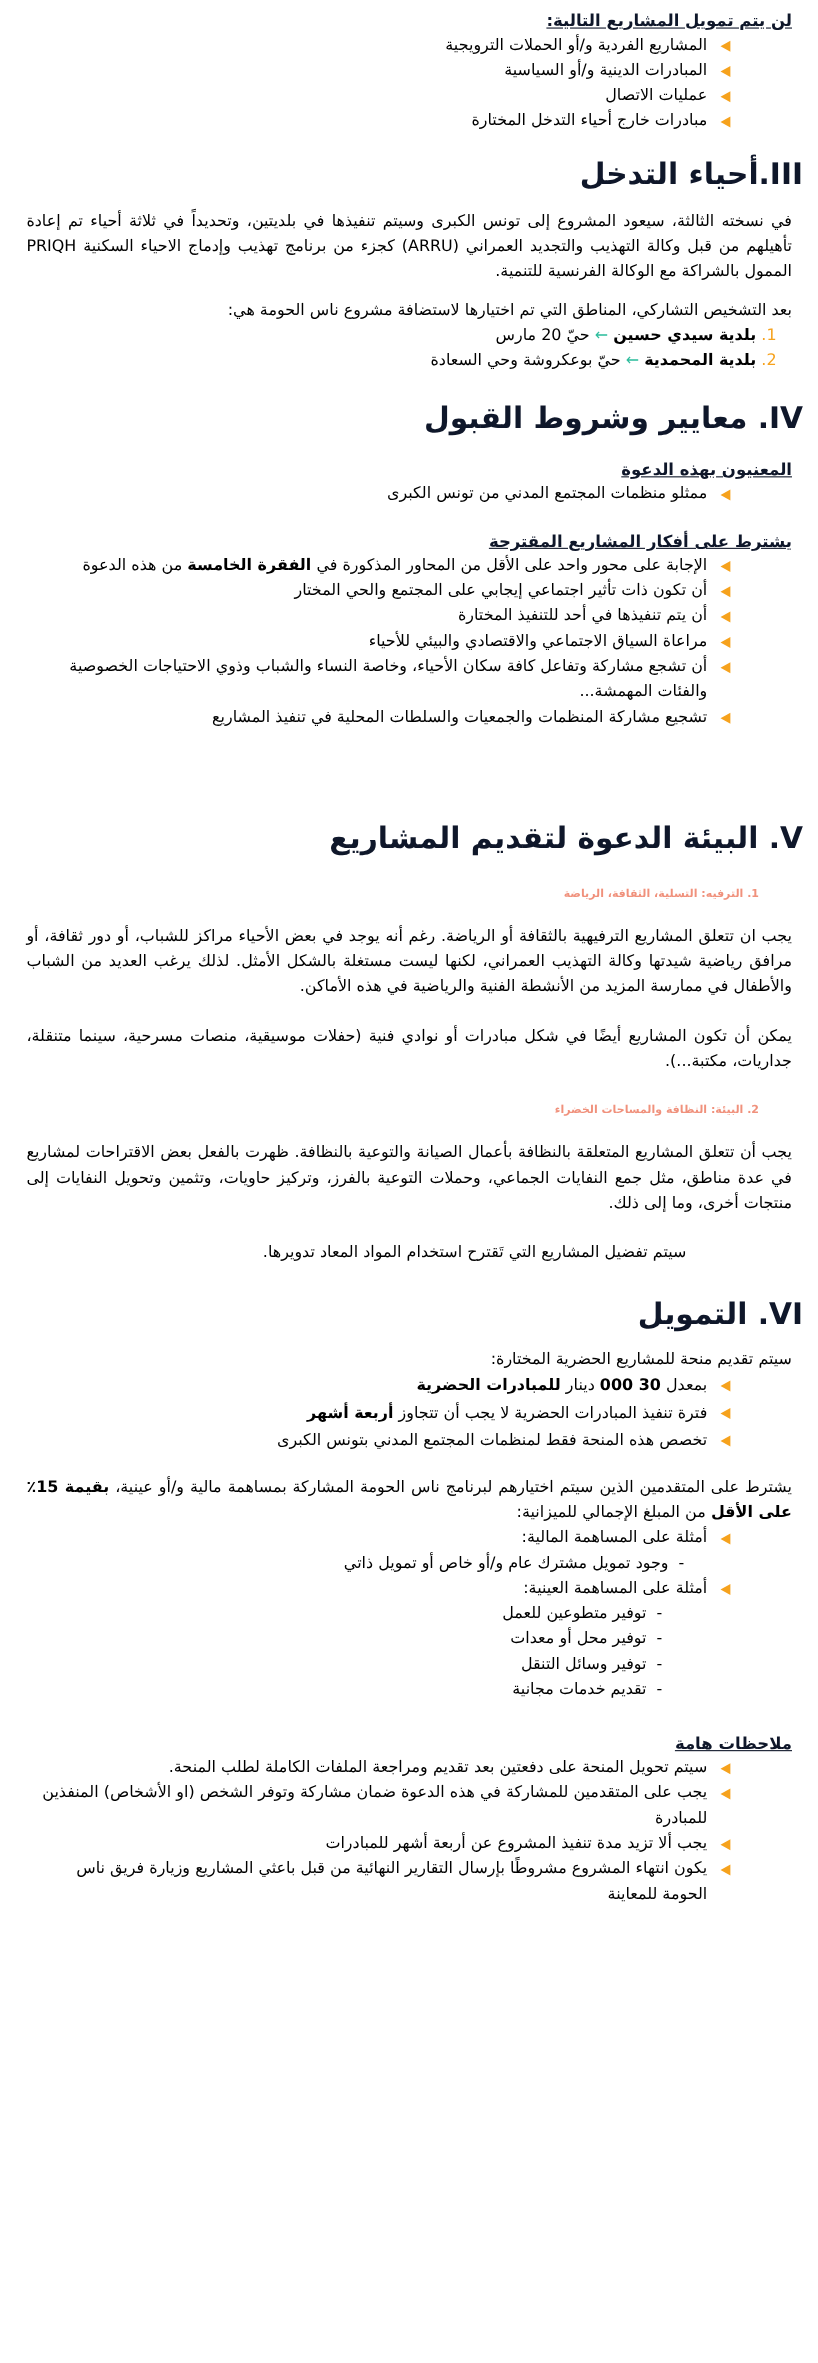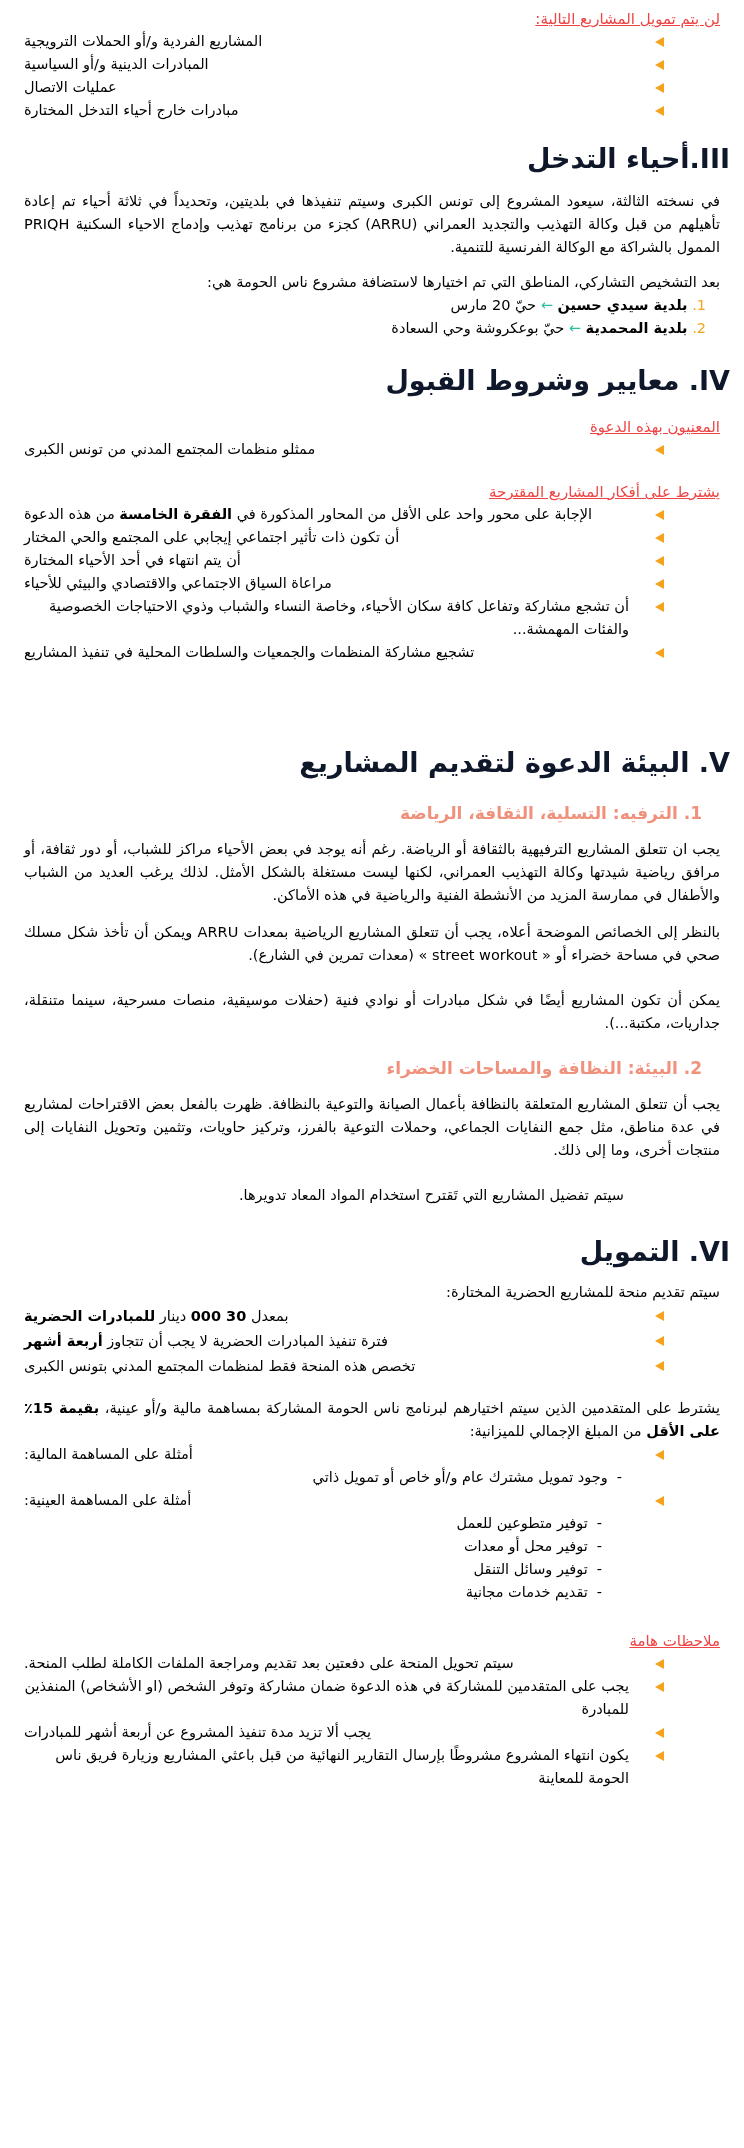--- a/index.html
+++ b/index.html
@@ -6,37 +6,37 @@
   .page{
     width:744px;height:2148px;box-sizing:border-box;overflow:hidden;
     background:#ffffff;direction:rtl;text-align:right;
     padding:4px 24px 0 24px;
     font-family:"DejaVu Sans", sans-serif;
     font-size:14.5px;color:#000;line-height:23px;
   }
   .b{font-weight:bold;}
   
   .h-salmon{
-    color:#ef4444;font-weight:normal;font-size:15px;
+    color:#0f172a;font-weight:bold;font-size:15px;
     text-decoration:underline;margin:0;line-height:22px;
   }
   .h-teal{
     color:#0f172a;font-weight:bold;font-size:27px;line-height:34px;
     margin:0 -10px 0 0;
   }
   .axis-title{
-    color:#F0917C;font-weight:bold;font-size:17px;line-height:22px;
-    padding-right:14px;margin:4px;
+    color:#F0917C;font-weight:bold;font-size:10px;line-height:22px;
+    padding-right:14px;margin:16px;
   }
   
   .p{margin:0;text-align:justify;}
   .p-right{margin:0;}
   
   ul.arrow-list{list-style:none;margin:0;padding:0 56px 0 0;}
-  ul.arrow-list li{display:flex;align-items:flex-start;gap:26px;justify-content:space-between;}
+  ul.arrow-list li{display:flex;align-items:flex-start;gap:12px;}
   .tri{
     flex:0 0 auto;width:0;height:0;margin-top:7px;
     border-top:5px solid transparent;border-bottom:5px solid transparent;
     border-right:9px solid #F6A21D;
   }
   
   ol.muni-list{list-style:none;margin:0;padding:0 14px 0 0;}
   .num{color:#F6A21D;}
   .arr{color:#2EBD9D;}
   
@@ -103,42 +103,41 @@
       <li>
           <span class="tri"></span>
           <span><span>الإجابة على محور واحد على الأقل من المحاور المذكورة في </span><span class="b">الفقرة الخامسة</span><span> من هذه الدعوة</span></span>
         </li>
       <li>
           <span class="tri"></span>
           <span>أن تكون ذات تأثير اجتماعي إيجابي على المجتمع والحي المختار</span>
         </li>
       <li>
           <span class="tri"></span>
-          <span>أن يتم انتهاء في أحد الأحياء المختارة</span>
+          <span>أن يتم تنفيذها في أحد للتنفيذ المختارة</span>
         </li>
       <li>
           <span class="tri"></span>
           <span>مراعاة السياق الاجتماعي والاقتصادي والبيئي للأحياء</span>
         </li>
       <li>
           <span class="tri"></span>
           <span>أن تشجع مشاركة وتفاعل كافة سكان الأحياء، وخاصة النساء والشباب وذوي الاحتياجات الخصوصية والفئات المهمشة...</span>
         </li>
       <li>
           <span class="tri"></span>
           <span>تشجيع مشاركة المنظمات والجمعيات والسلطات المحلية في تنفيذ المشاريع</span>
         </li>
     </ul>
   </section>
 
   <section>
     <h1 class="h-teal mt82">V. البيئة الدعوة لتقديم المشاريع</h1>
     <h4 class="axis-title mt22">1. الترفيه: التسلية، الثقافة، الرياضة</h4>
     <p class="p mt14">يجب ان تتعلق المشاريع الترفيهية بالثقافة أو الرياضة. رغم أنه يوجد في بعض الأحياء مراكز للشباب، أو دور ثقافة، أو مرافق رياضية شيدتها وكالة التهذيب العمراني، لكنها ليست مستغلة بالشكل الأمثل. لذلك يرغب العديد من الشباب والأطفال في ممارسة المزيد من الأنشطة الفنية والرياضية في هذه الأماكن.</p>
-    <p class="p mt14">بالنظر إلى الخصائص الموضحة أعلاه، يجب أن تتعلق المشاريع الرياضية بمعدات ARRU ويمكن أن تأخذ شكل مسلك صحي في مساحة خضراء أو « street workout » (معدات تمرين في الشارع).</p>
     <p class="p mt22">يمكن أن تكون المشاريع أيضًا في شكل مبادرات أو نوادي فنية (حفلات موسيقية، منصات مسرحية، سينما متنقلة، جداريات، مكتبة...).</p>
     <h4 class="axis-title mt22">2. البيئة: النظافة والمساحات الخضراء</h4>
     <p class="p mt14">يجب أن تتعلق المشاريع المتعلقة بالنظافة بأعمال الصيانة والتوعية بالنظافة. ظهرت بالفعل بعض الاقتراحات لمشاريع في عدة مناطق، مثل جمع النفايات الجماعي، وحملات التوعية بالفرز، وتركيز حاويات، وتثمين وتحويل النفايات إلى منتجات أخرى، وما إلى ذلك.</p>
     <p class="recycled-note">سيتم تفضيل المشاريع التي تَقترح استخدام المواد المعاد تدويرها.</p>
   </section>
 
   <section>
     <h1 class="h-teal mt28">VI. التمويل</h1>
     <p class="p-right mt12">سيتم تقديم منحة للمشاريع الحضرية المختارة:</p>
     <ul class="arrow-list grant mt22">

